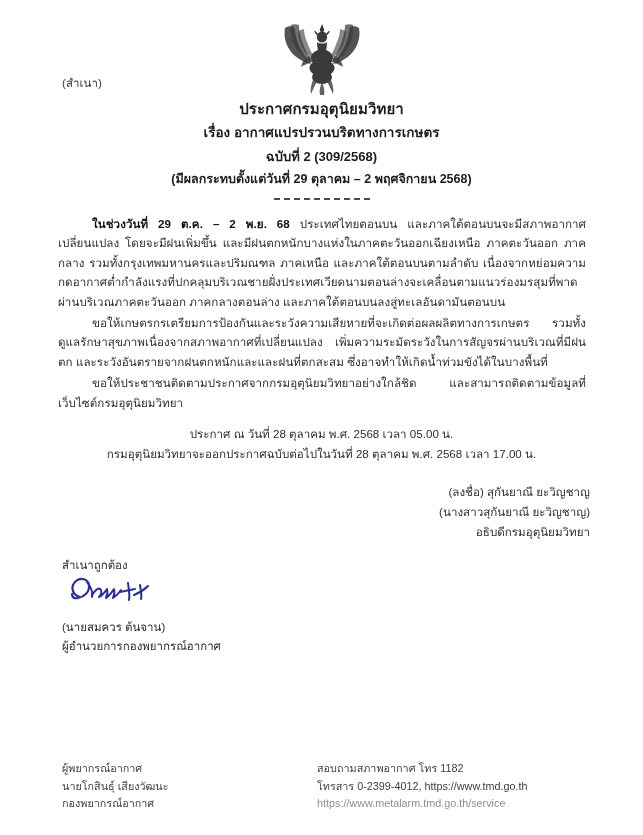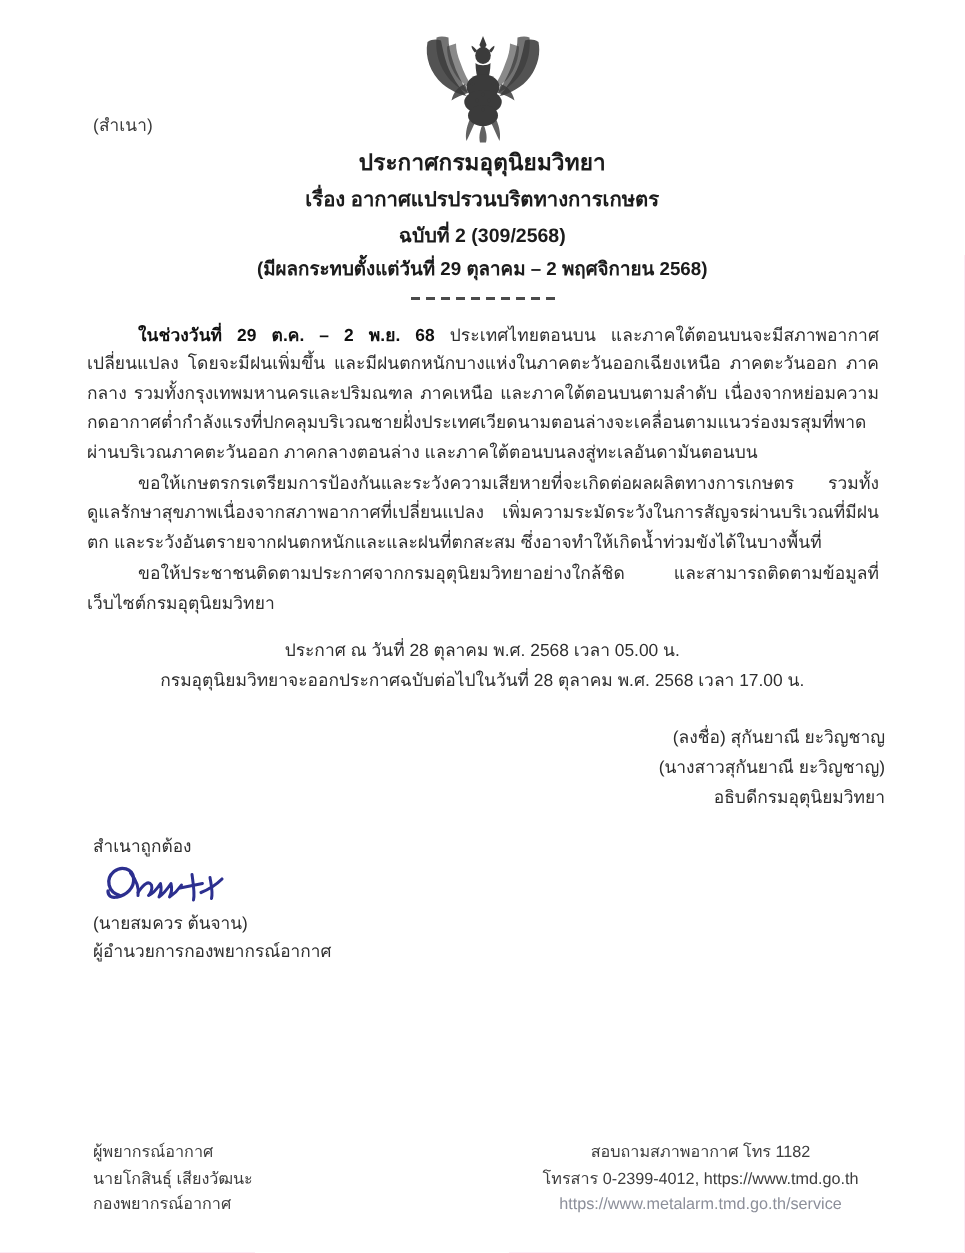--- a/index.html
+++ b/index.html
@@ -8,21 +8,21 @@
     background: #ffffff;
   }
   body {
     font-family: "Liberation Sans", "DejaVu Sans", sans-serif;
     color: #262626;
   }
   #page {
     position: relative;
     width: 643px;
     height: 835px;
-    background: #f9a8d4;
+    background: #0f172a;
     overflow: hidden;
     box-sizing: border-box;
   }
   .sheet {
     position: absolute;
     left: 0; top: 0;
     width: 643px;
     height: 835px;
     background: #ffffff;
   }
@@ -156,41 +156,41 @@
     width: 120px;
     height: 34px;
     margin: -1px 0 0 4px;
     display: block;
   }
   .ink svg { display: block; width: 100%; height: 100%; }
   .certify .nm {
     font-size: 11.5px;
     color: #2e2e2e;
     line-height: 19px;
-    margin-top: 0px;
+    margin-top: 11px;
   }
   .certify .role {
     font-size: 11.5px;
     color: #2e2e2e;
     line-height: 19px;
   }
 
   
   .footer-left {
     position: absolute;
     left: 62px;
     top: 760px;
     width: 260px;
   }
   .footer-right {
     position: absolute;
     right: 26px;
     top: 760px;
     width: 300px;
-    text-align: center;
+    text-align: left;
   }
   .footer-left div, .footer-right div {
     font-size: 10.8px;
     line-height: 17.5px;
     color: #3d3d3d;
   }
   .footer-right .muted {
     color: #8c8f9a;
   }
 </style>

